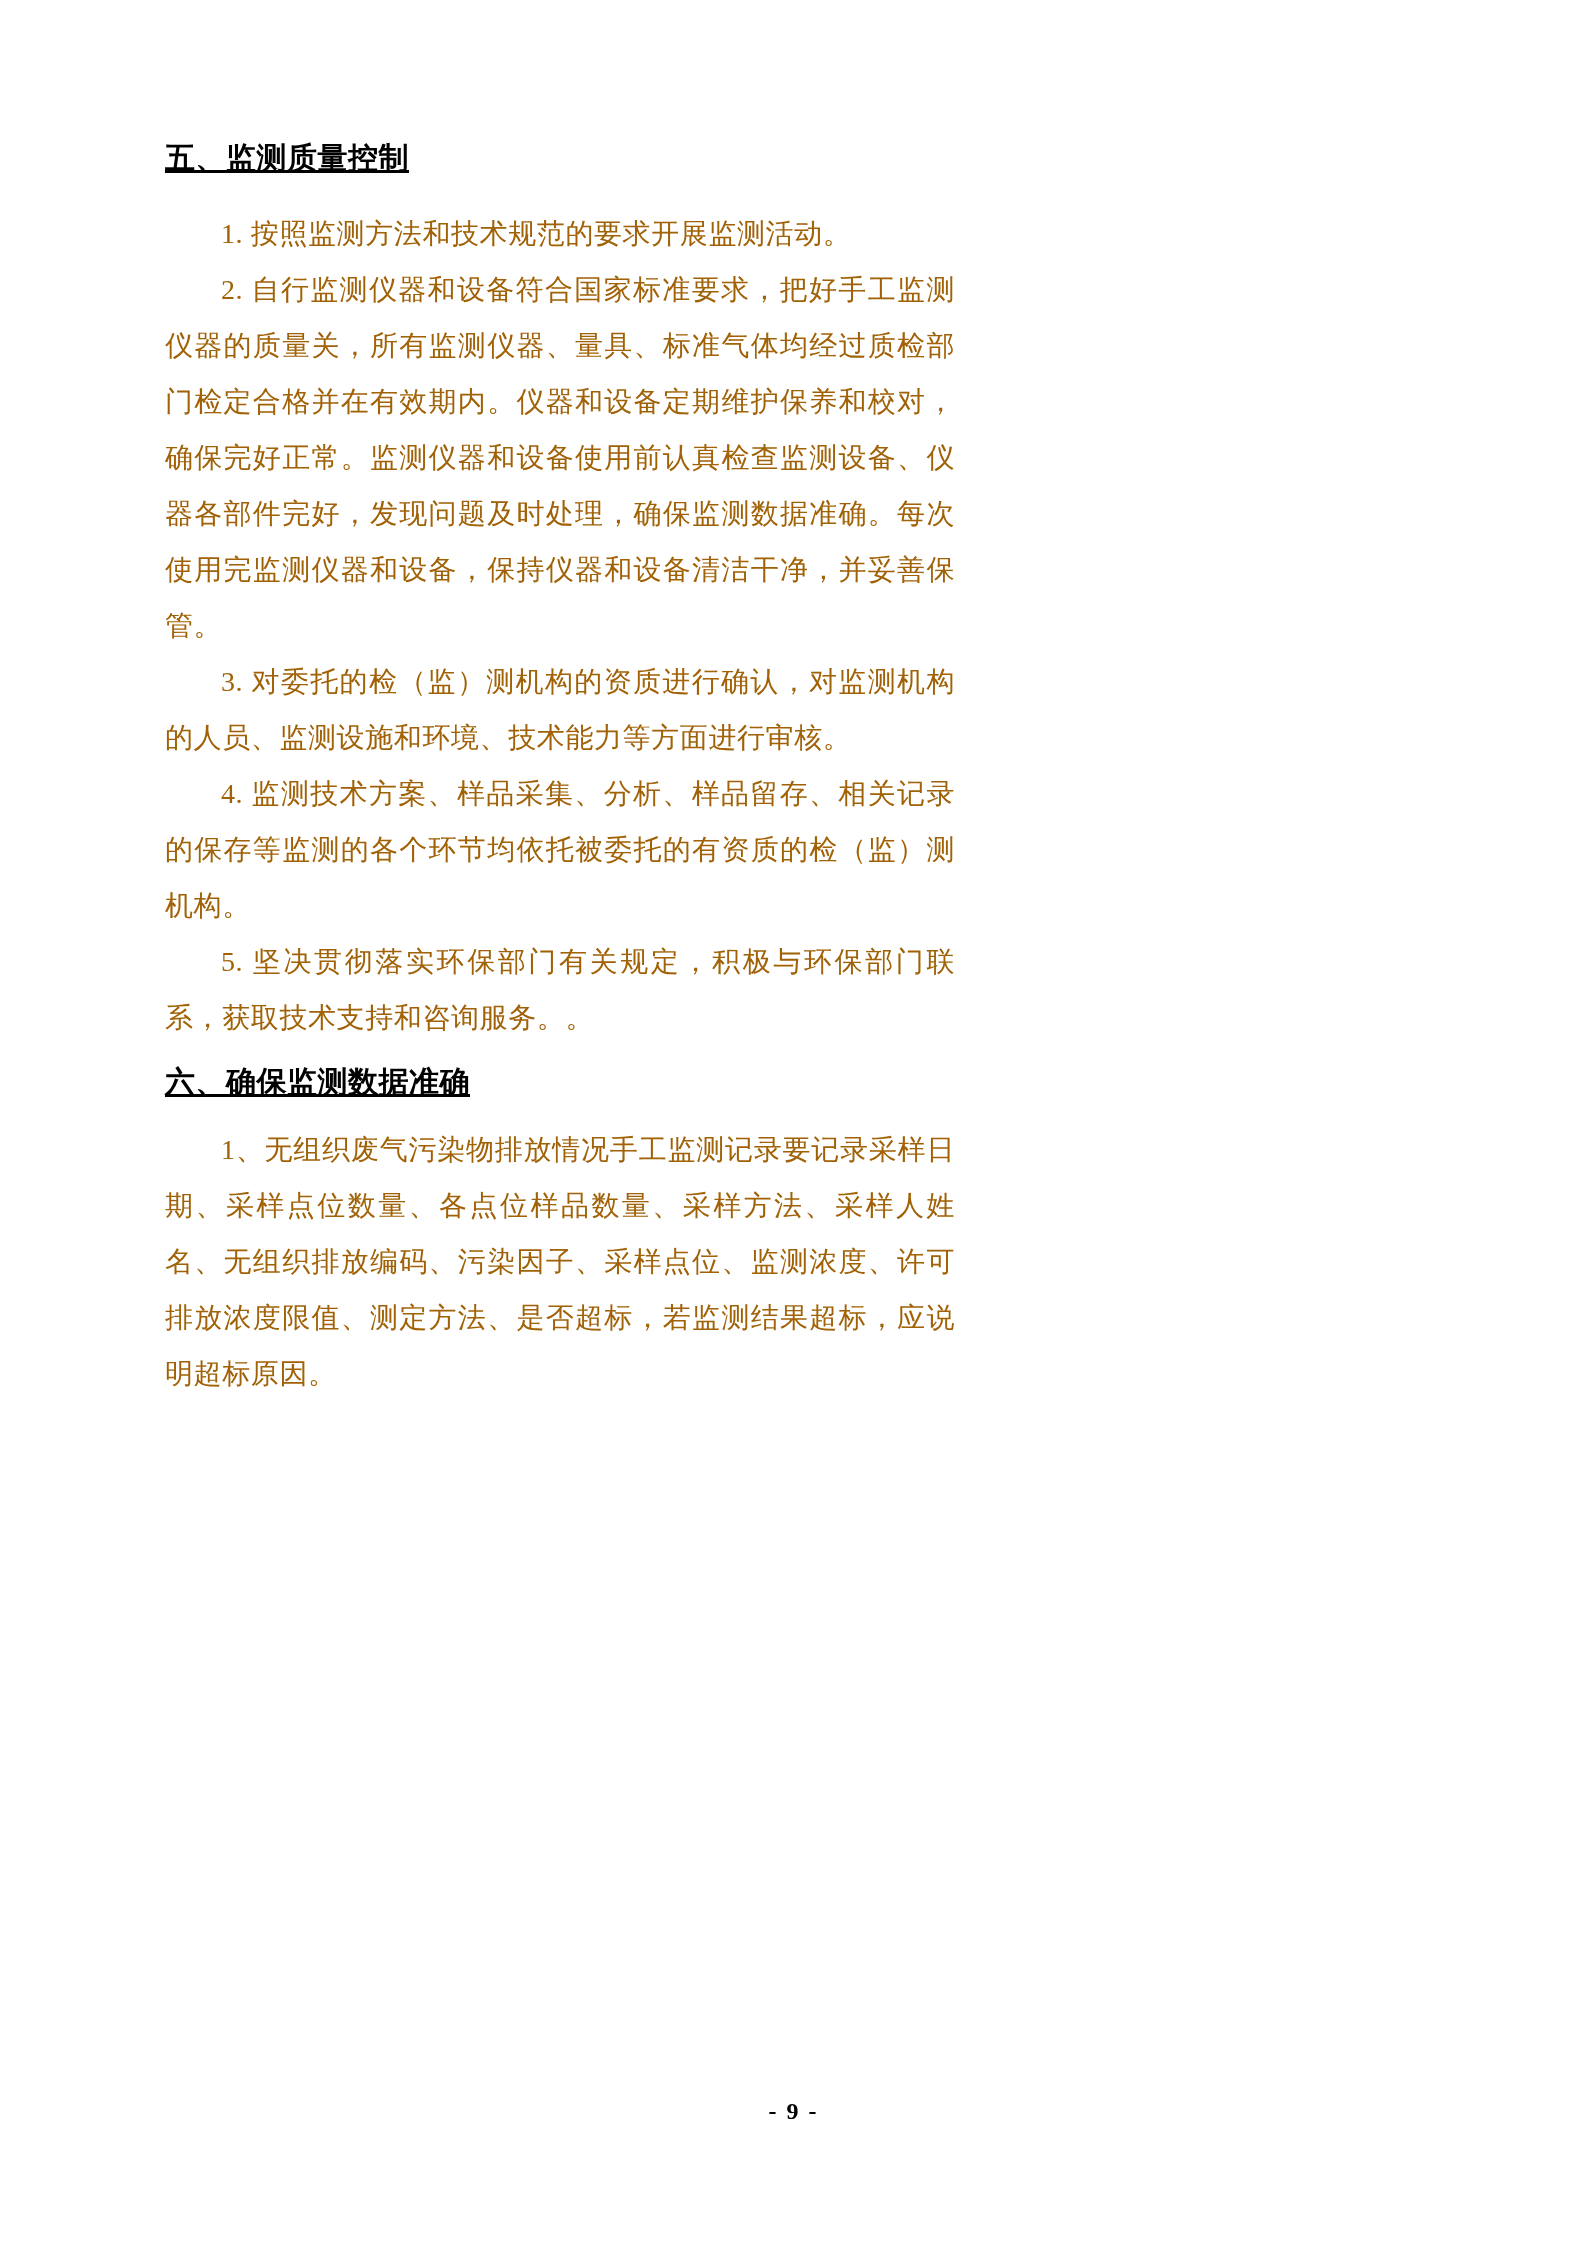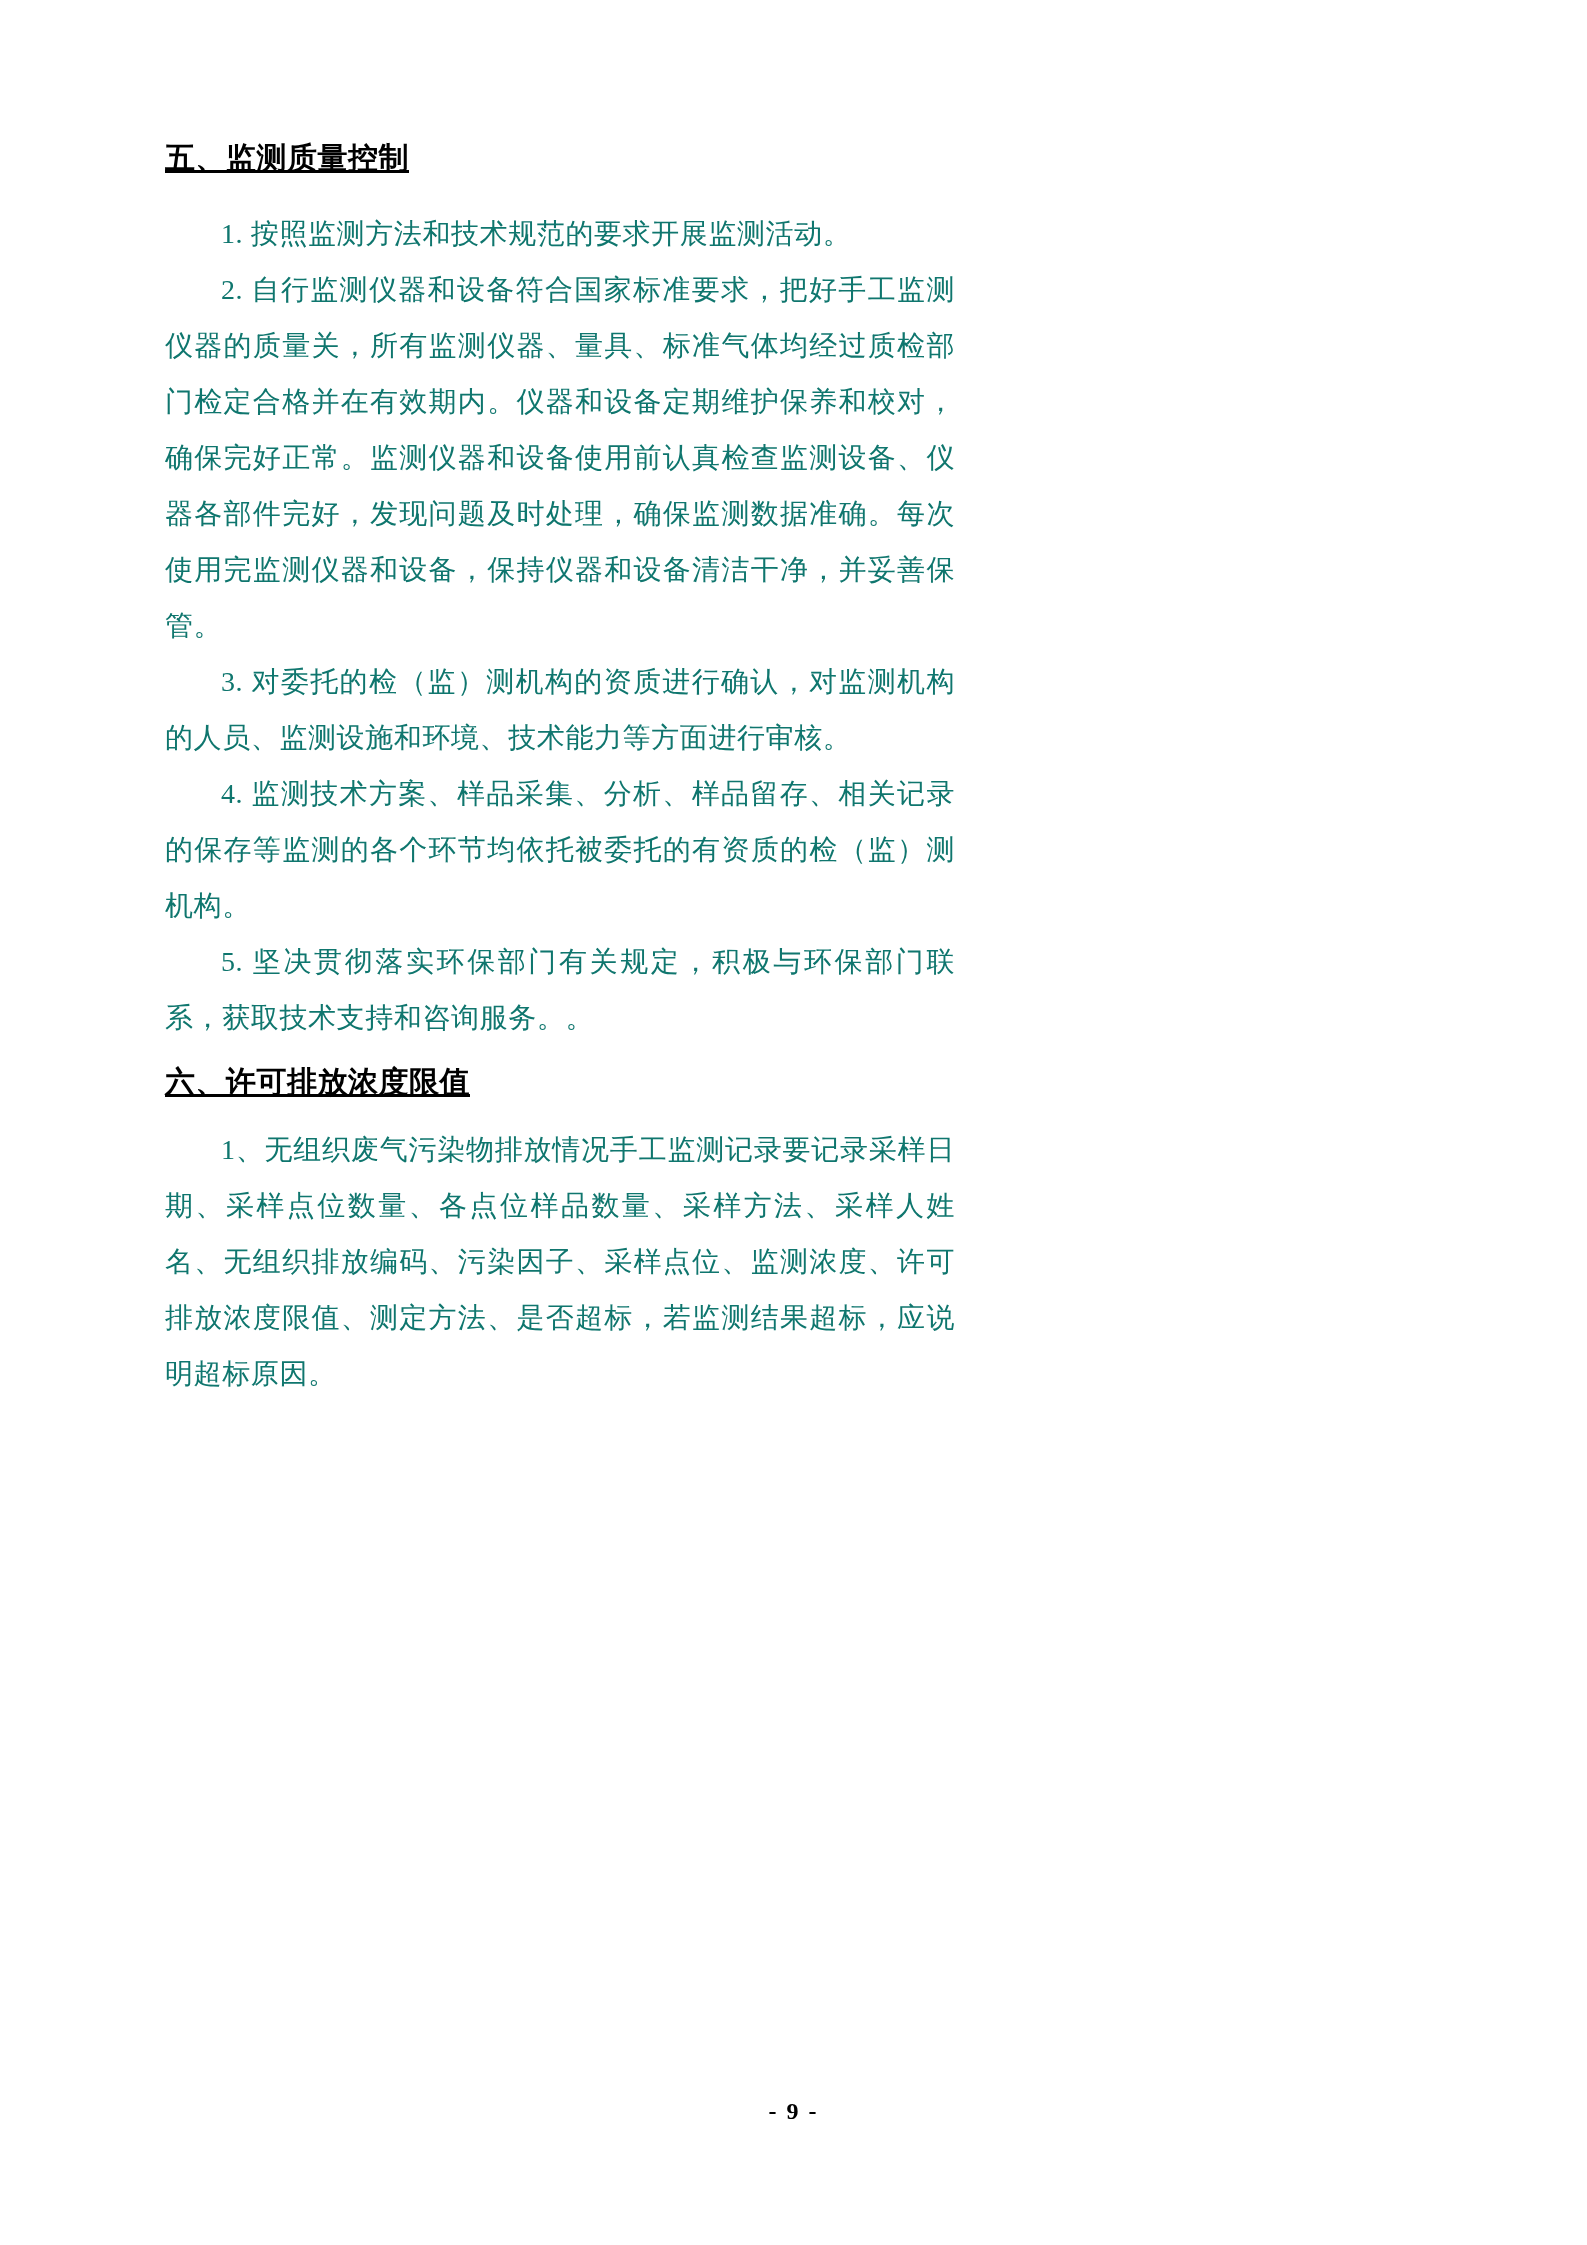--- a/index.html
+++ b/index.html
@@ -45,21 +45,21 @@
   }
 
   .para {
     font-family: "Liberation Serif", "DejaVu Serif", serif;
     font-size: 28px;
     line-height: 56px;
     text-align: justify;
     text-justify: inter-character;
     text-indent: 2em;
     margin: 0;
-    color: #0f766e;
+    color: #a16207;
     letter-spacing: 0.6px;
   }
 
   
   .gap-after-heading5 { height: 26px; }
   .gap-before-heading6 { height: 14px; }
   .gap-after-heading6 { height: 18px; }
 
   .page-number {
     position: absolute;
@@ -90,21 +90,21 @@
     <p class="para">2. 自行监测仪器和设备符合国家标准要求，把好手工监测仪器的质量关，所有监测仪器、量具、标准气体均经过质检部门检定合格并在有效期内。仪器和设备定期维护保养和校对，确保完好正常。监测仪器和设备使用前认真检查监测设备、仪器各部件完好，发现问题及时处理，确保监测数据准确。每次使用完监测仪器和设备，保持仪器和设备清洁干净，并妥善保管。</p>
 
     <p class="para">3. 对委托的检（监）测机构的资质进行确认，对监测机构的人员、监测设施和环境、技术能力等方面进行审核。</p>
 
     <p class="para">4. 监测技术方案、样品采集、分析、样品留存、相关记录的保存等监测的各个环节均依托被委托的有资质的检（监）测机构。</p>
 
     <p class="para">5. 坚决贯彻落实环保部门有关规定，积极与环保部门联系，获取技术支持和咨询服务。。</p>
 
     <div class="gap-before-heading6"></div>
 
-    <h2 class="section-heading">六、许可排放浓度限值</h2>
+    <h2 class="section-heading">六、确保监测数据准确</h2>
 
     <div class="gap-after-heading6"></div>
 
 
     <p class="para">1、无组织废气污染物排放情况手工监测记录要记录采样日期、采样点位数量、各点位样品数量、采样方法、采样人姓名、无组织排放编码、污染因子、采样点位、监测浓度、许可排放浓度限值、测定方法、是否超标，若监测结果超标，应说明超标原因。</p>
 
 
   </div>
 
   <div class="page-number">- 9 -</div>

